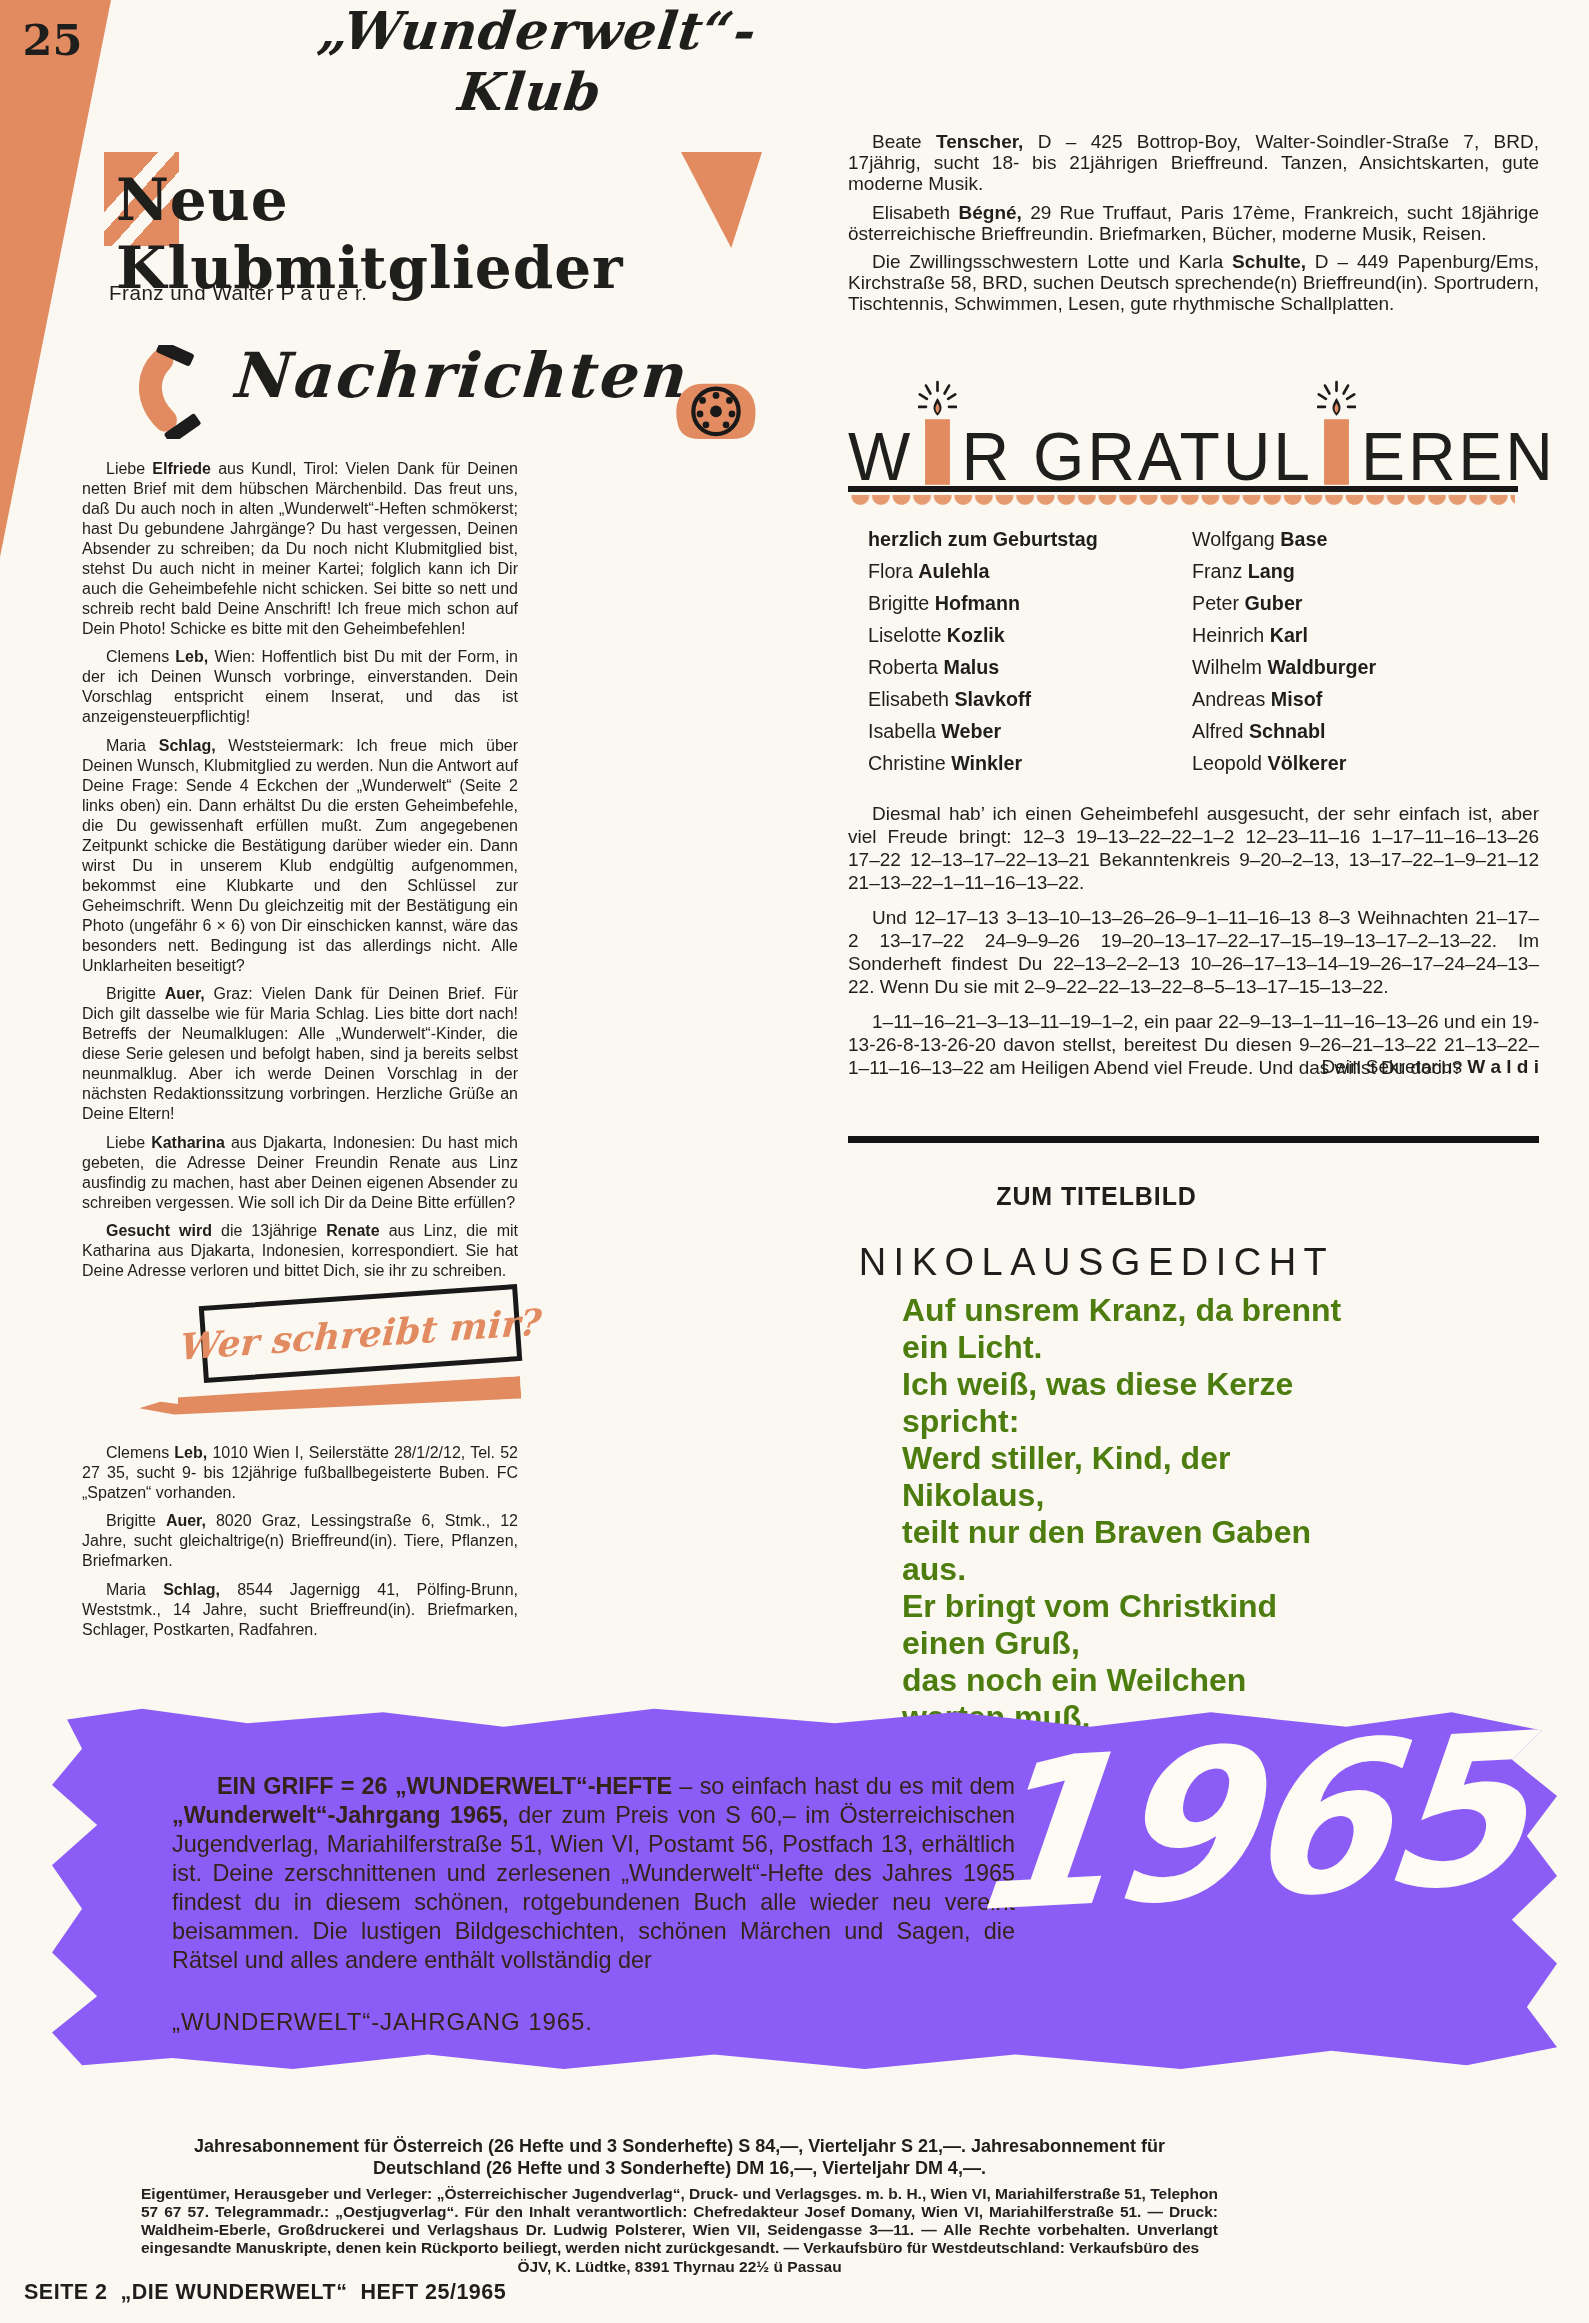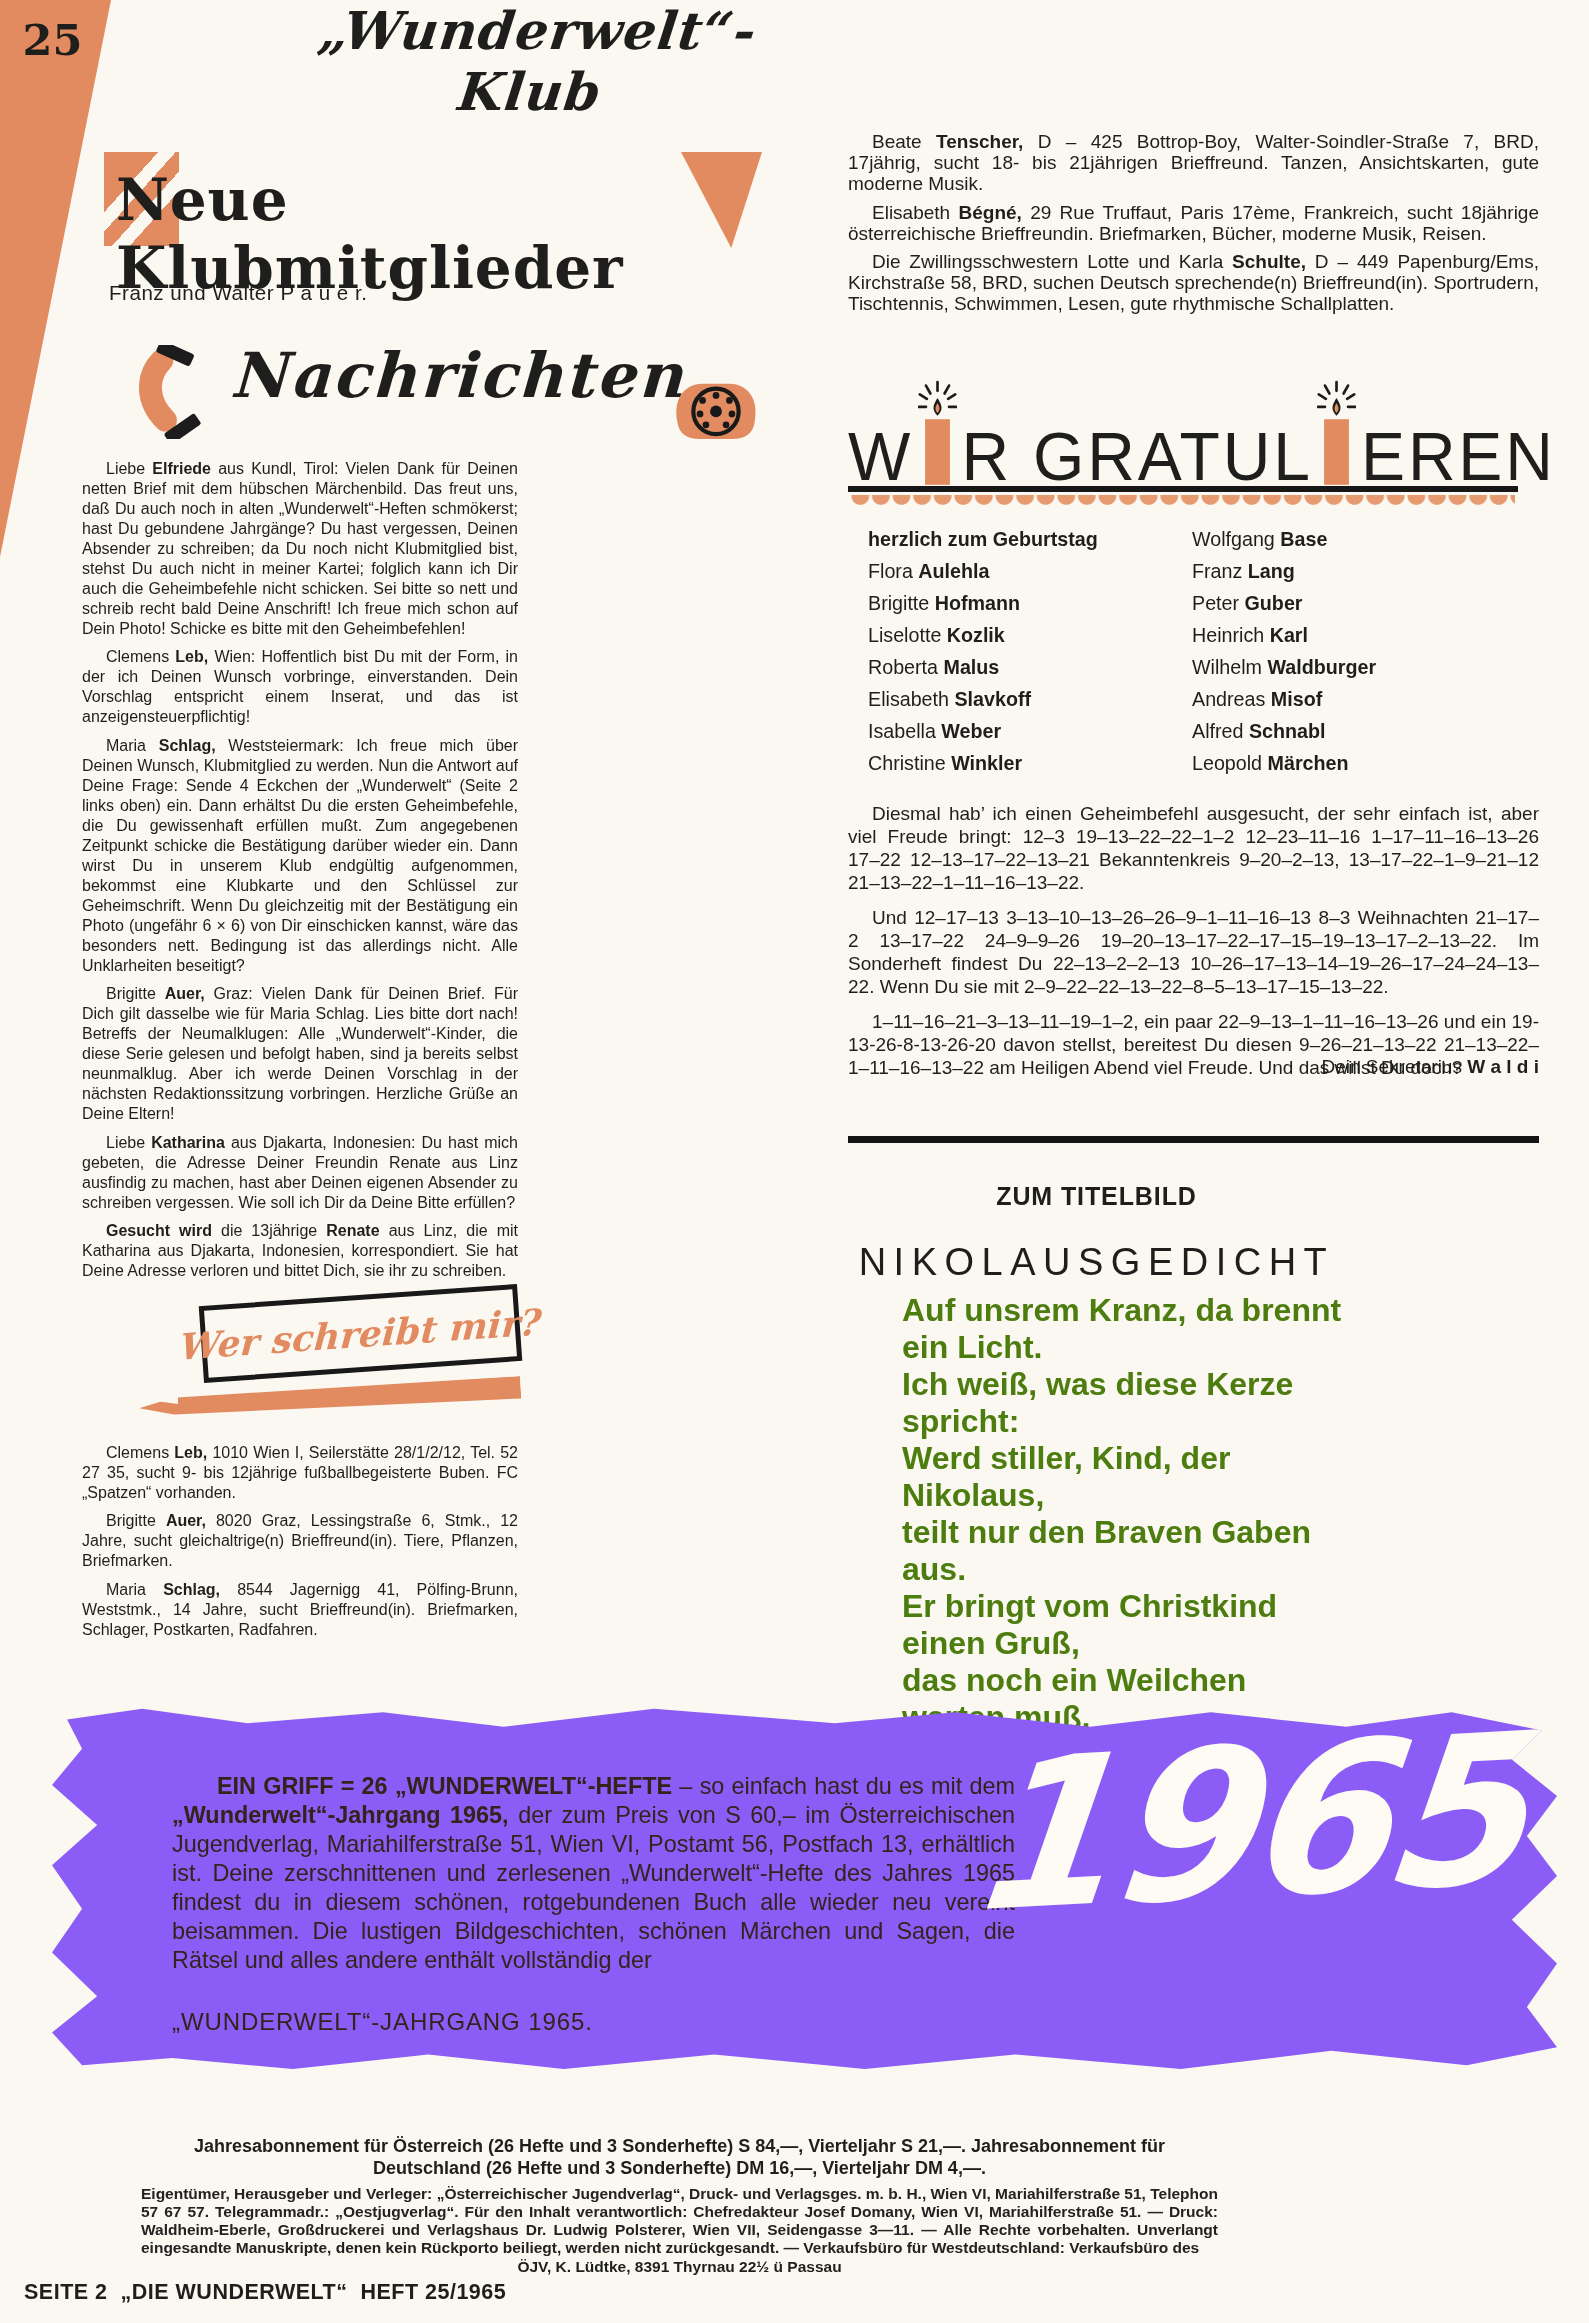--- a/index.html
+++ b/index.html
@@ -222,21 +222,21 @@
   <div>Christine <b>Winkler</b></div>
 </div>
 <div id="bday-right" class="abs bday">
   <div>Wolfgang <b>Base</b></div>
   <div>Franz <b>Lang</b></div>
   <div>Peter <b>Guber</b></div>
   <div>Heinrich <b>Karl</b></div>
   <div>Wilhelm <b>Waldburger</b></div>
   <div>Andreas <b>Misof</b></div>
   <div>Alfred <b>Schnabl</b></div>
-  <div>Leopold <b>Märchen</b></div>
+  <div>Leopold <b>Völkerer</b></div>
 </div>
 
 <div id="secret" class="abs copy">
   <p>Diesmal hab’ ich einen Geheimbefehl ausgesucht, der sehr einfach ist, aber viel Freude bringt: 12–3 19–13–22–22–1–2 12–23–11–16 1–17–11–16–13–26 17–22 12–13–17–22–13–21 Bekanntenkreis 9–20–2–13, 13–17–22–1–9–21–12 21–13–22–1–11–16–13–22.</p>
   <p>Und 12–17–13 3–13–10–13–26–26–9–1–11–16–13 8–3 Weihnachten 21–17–2 13–17–22 24–9–9–26 19–20–13–17–22–17–15–19–13–17–2–13–22. Im Sonderheft findest Du 22–13–2–2–13 10–26–17–13–14–19–26–17–24–24–13–22. Wenn Du sie mit 2–9–22–22–13–22–8–5–13–17–15–13–22.</p>
   <p>1–11–16–21–3–13–11–19–1–2, ein paar 22–9–13–1–11–16–13–26 und ein 19-13-26-8-13-26-20 davon stellst, bereitest Du diesen 9–26–21–13–22 21–13–22–1–11–16–13–22 am Heiligen Abend viel Freude. Und das willst Du doch?</p>
   <div class="sig">Dein Sekretarius <b>W a l d i</b></div>
 </div>
 
 <div id="rule-titel" class="abs"></div>

